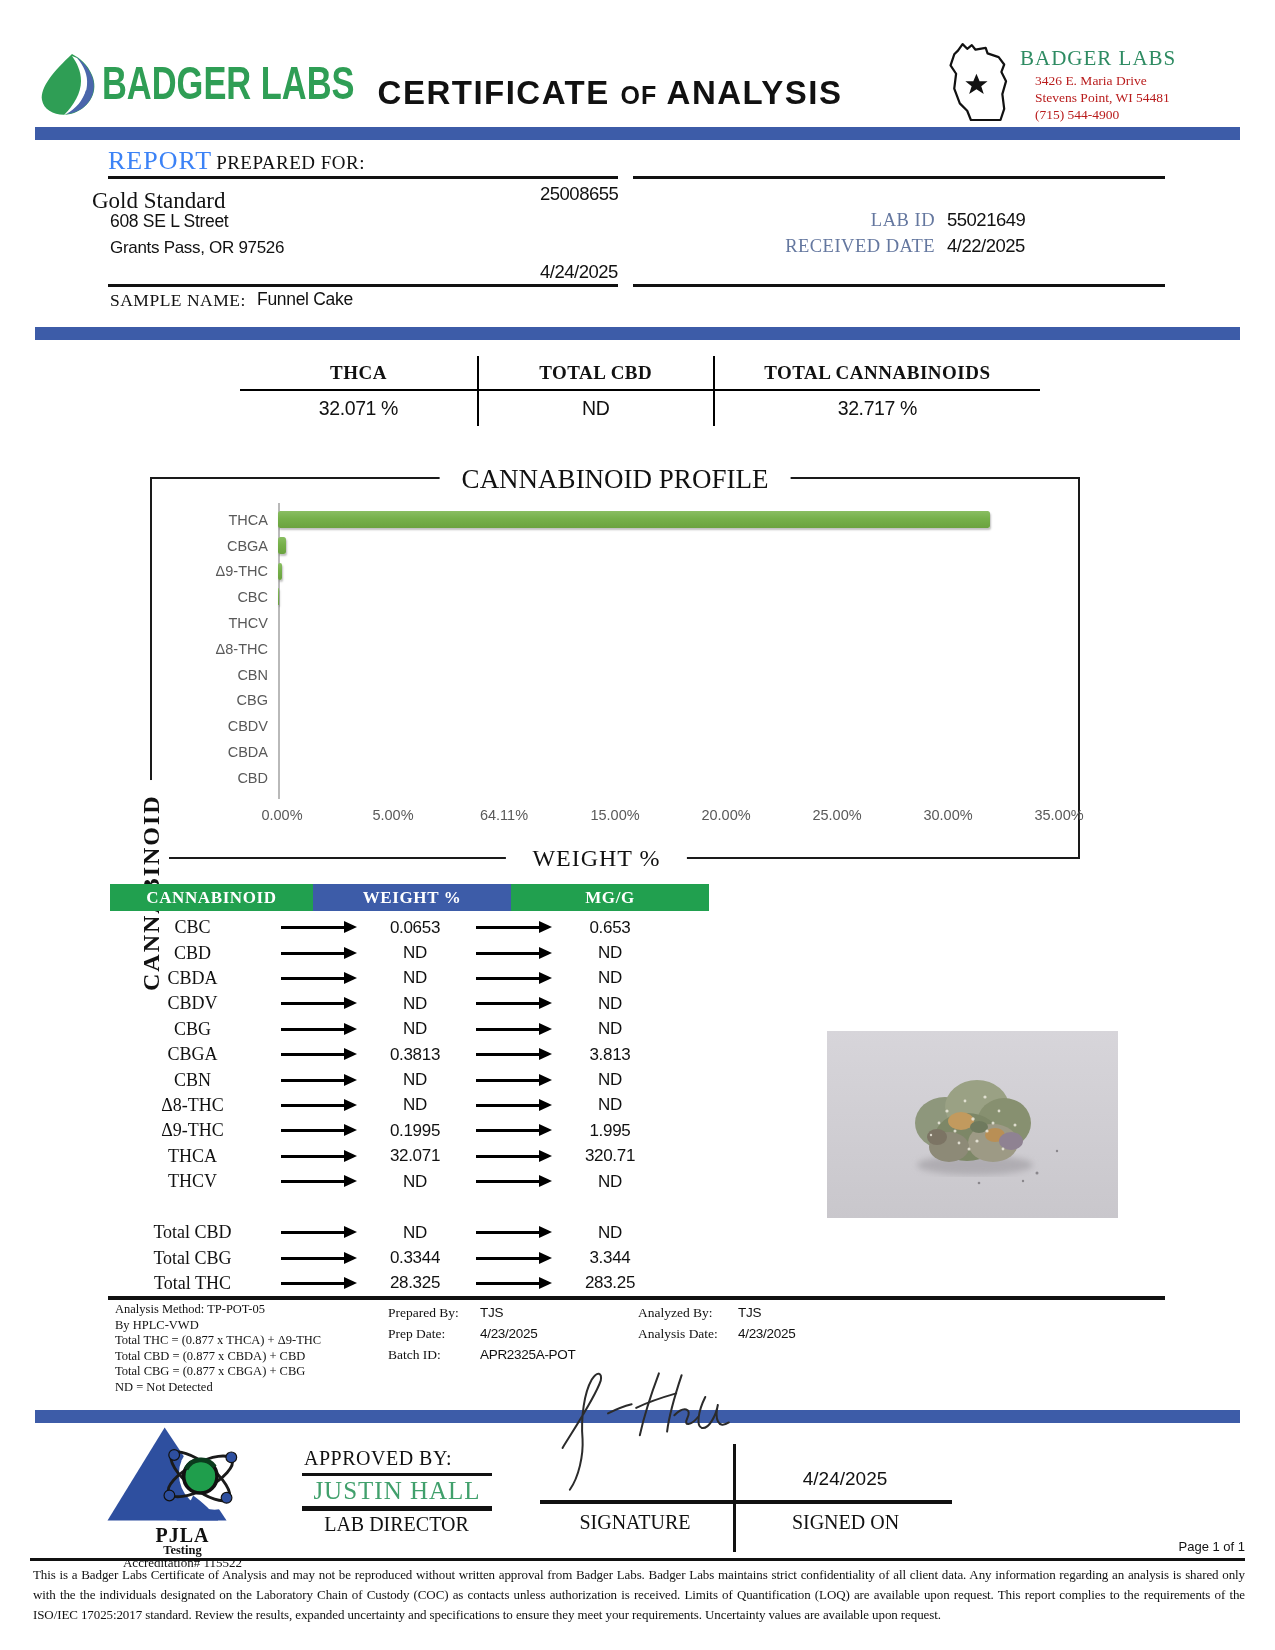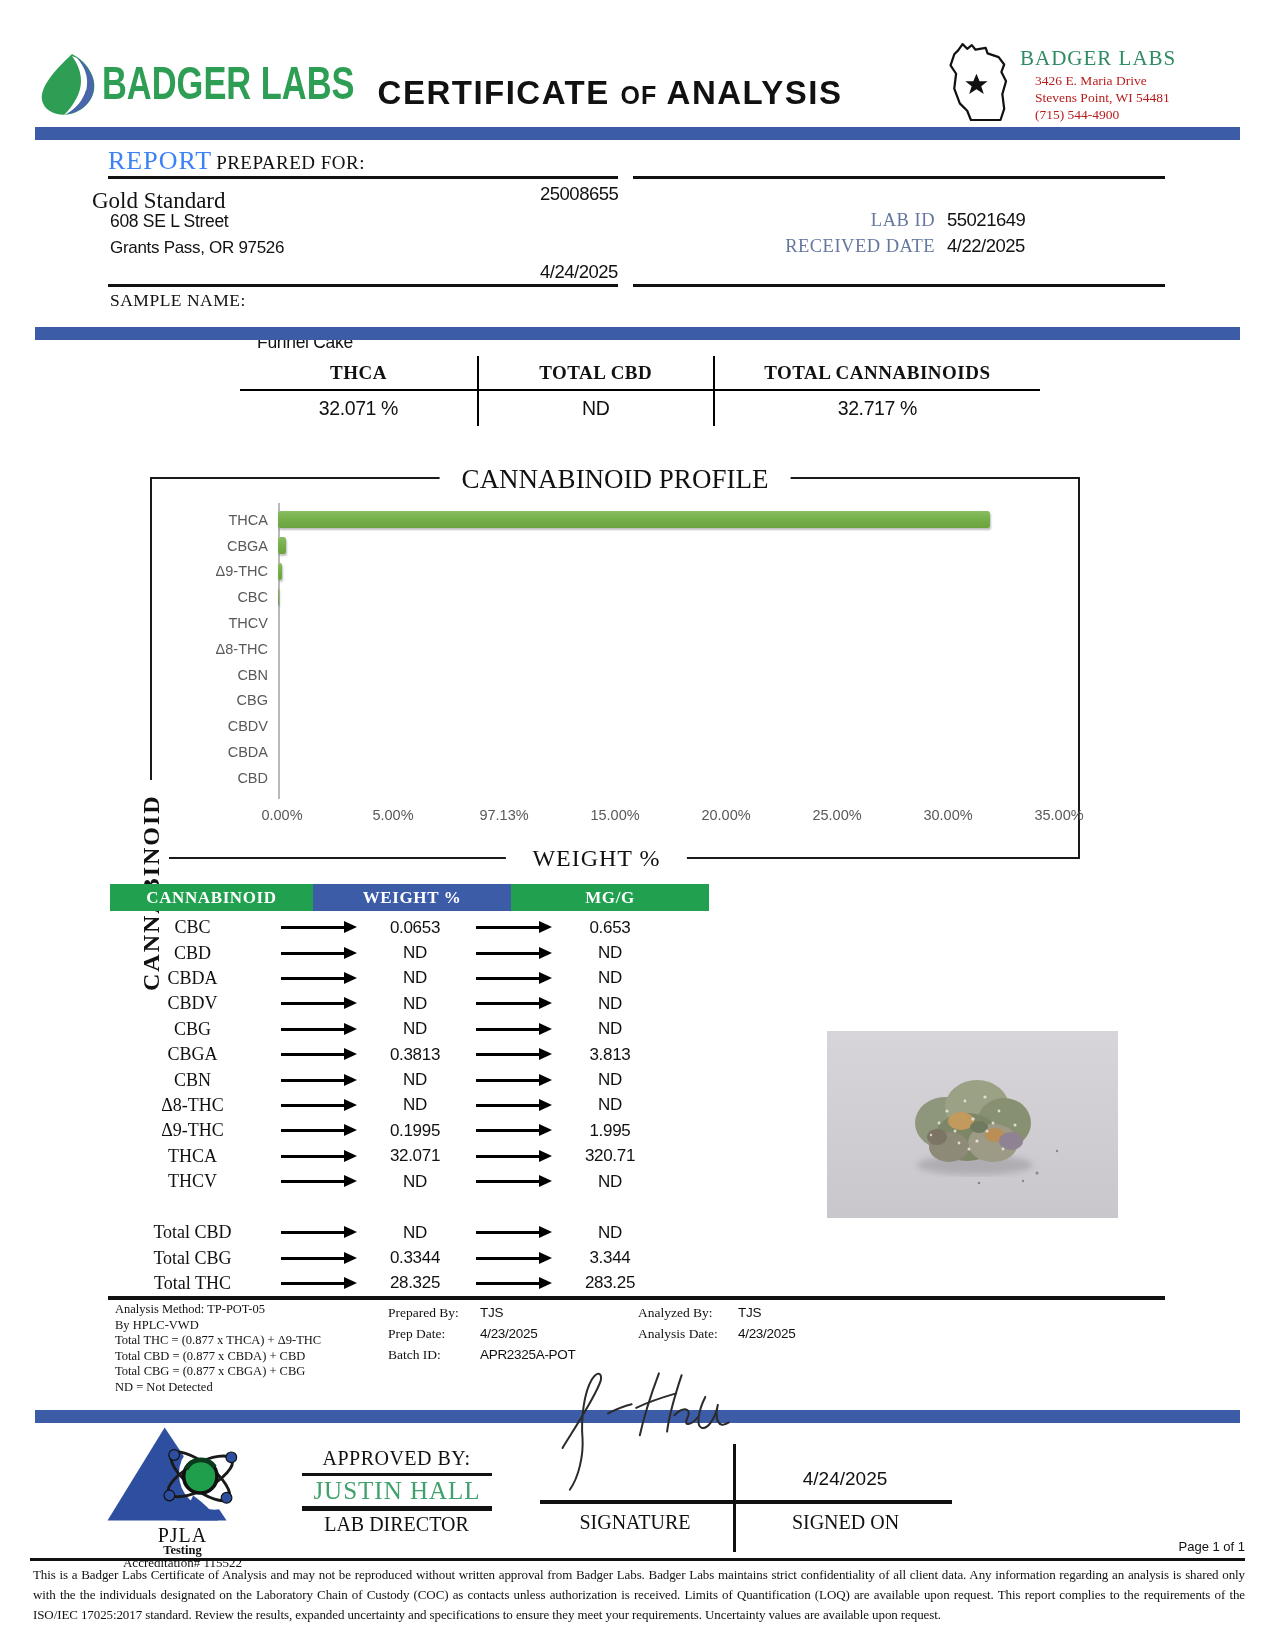--- a/index.html
+++ b/index.html
@@ -29,21 +29,21 @@
   .rule-a1{left:108px;top:176px;width:510px;} .rule-a2{left:633px;top:176px;width:532px;}
   .rule-b1{left:108px;top:284px;width:510px;} .rule-b2{left:633px;top:284px;width:532px;}
   .client-name{left:92px;top:181px;font-weight:normal;font-size:23px;margin-top:7px;}
   .client-a1{left:110px;top:211px;font-size:17.5px;}
   .client-a2{left:110px;top:238px;font-size:17px;}
   #meta-rows{left:540px;top:181px;width:625px;}
   .meta-row{display:flex;height:26px;align-items:center;}
   .meta-label{flex:1;text-align:right;color:#64779f;font-size:18.5px;letter-spacing:0.5px;padding-right:12px;}
   .meta-value{width:218px;text-align:left;font-family:"Liberation Sans",sans-serif;font-size:18.5px;letter-spacing:-0.5px;}
   .sample-label{left:110px;top:290px;font-size:17.5px;letter-spacing:0.5px;}
-  .sample-name{left:257px;top:289px;font-size:17.5px;margin-top:43px;}
+  .sample-name{left:257px;top:289px;font-size:17.5px;}
 
   
   #summary-cols{left:240px;top:356px;width:800px;display:flex;}
   .sum-col{display:flex;flex-direction:column;}
   .sum-col-0{width:238px;} .sum-col-1{width:235px;} .sum-col-2{width:327px;}
   .sum-col-0,.sum-col-1{border-right:2.5px solid #000;}
   .sum-label{height:33px;display:flex;align-items:center;justify-content:center;
              font-weight:bold;font-size:19px;letter-spacing:0.5px;border-bottom:2.5px solid #000;}
   .sum-value{height:35px;display:flex;align-items:center;justify-content:center;
              font-family:"Liberation Sans",sans-serif;font-size:19.5px;letter-spacing:-0.4px;}
@@ -91,24 +91,24 @@
   .foot-grid.wide{grid-template-columns:100px auto;}
   #prep-block{left:388px;top:1302px;width:260px;}
   #analyzed-block{left:638px;top:1302px;width:280px;}
   .foot-val{font-family:"Liberation Sans",sans-serif;letter-spacing:-0.3px;}
 
   
   .sample-photo{left:827px;top:1031px;width:291px;height:187px;}
 
   
   .pjla-logo{left:100px;top:1424px;width:165px;height:100px;}
-  .pjla-name{left:100px;top:1524px;width:165px;text-align:center;font-weight:normal;font-size:20px;letter-spacing:1px;}
+  .pjla-name{left:100px;top:1524px;width:165px;text-align:center;font-weight:bold;font-size:20px;letter-spacing:1px;}
   .pjla-sub{left:100px;top:1543px;width:165px;text-align:center;font-weight:bold;font-size:12.5px;}
   .pjla-accred{left:85px;top:1555px;width:195px;text-align:center;font-size:13px;white-space:nowrap;}
-  .approved-label{left:304px;top:1447px;width:185px;text-align:center;font-size:20px;letter-spacing:0.5px;}
+  .approved-label{left:304px;top:1447px;width:185px;text-align:left;font-size:20px;letter-spacing:0.5px;}
   .thin-line{left:302px;top:1473px;width:190px;height:2.5px;background:#111;}
   .approver{left:284px;top:1477px;width:226px;text-align:center;font-size:25px;color:#41a06c;letter-spacing:1px;}
   .thick-line1{left:302px;top:1506px;width:190px;height:5px;background:#111;}
   .lab-director{left:304px;top:1513px;width:185px;text-align:center;font-size:20px;}
   .signature-svg{left:548px;top:1352px;width:200px;height:150px;}
   .sig-line{left:540px;top:1500px;width:412px;height:4px;background:#111;}
   .v-divider{left:733px;top:1444px;width:2.5px;height:108px;background:#111;}
   .signed-date{left:765px;top:1468px;width:160px;text-align:center;font-family:"Liberation Sans",sans-serif;font-size:19px;}
   .sig-label{left:545px;top:1511px;width:180px;text-align:center;font-size:20px;}
   .signedon-label{left:763px;top:1511px;width:165px;text-align:center;font-size:20px;}
@@ -253,21 +253,21 @@
           <div class="c-bararea"></div>
         </div>
         <div class="c-row">
           <span class="c-label">CBD</span>
           <div class="c-bararea"></div>
         </div>
       </div>
     <div id="chart-ticks">
         <span class="c-tick" style="left: 126px;">0.00%</span>
         <span class="c-tick" style="left: 237px;">5.00%</span>
-        <span class="c-tick" style="left: 348px;">97.13%</span>
+        <span class="c-tick" style="left: 348px;">64.11%</span>
         <span class="c-tick" style="left: 459px;">15.00%</span>
         <span class="c-tick" style="left: 570px;">20.00%</span>
         <span class="c-tick" style="left: 681px;">25.00%</span>
         <span class="c-tick" style="left: 792px;">30.00%</span>
         <span class="c-tick" style="left: 903px;">35.00%</span>
       </div>
   </div>
 
   <div class="abs" id="table-head">
       <div class="th th-0">CANNABINOID</div>

